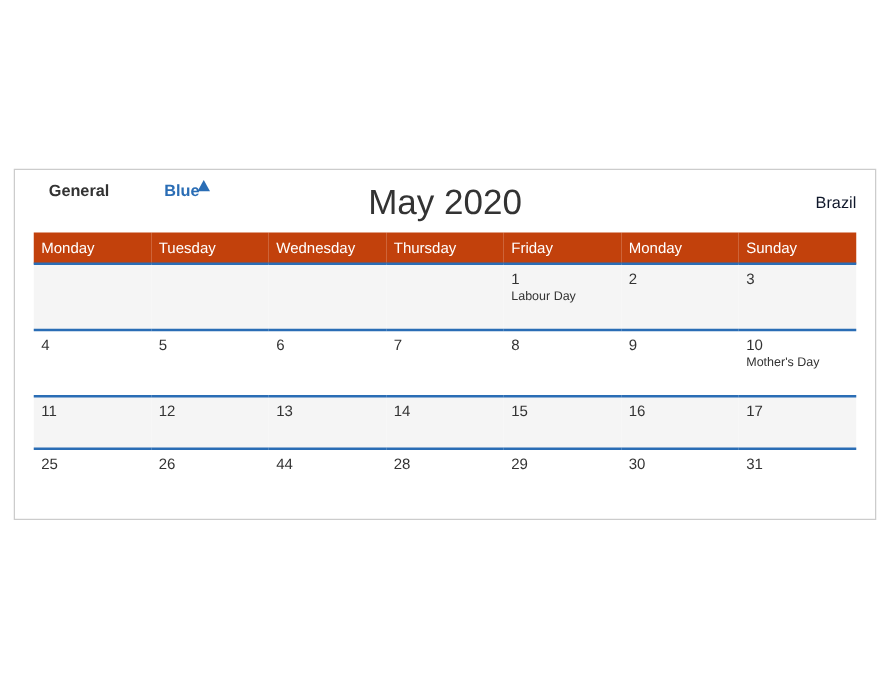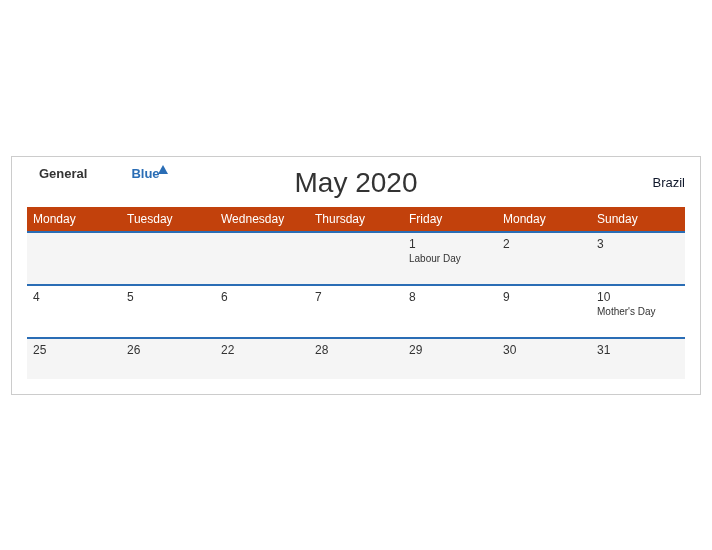--- a/index.html
+++ b/index.html
@@ -164,27 +164,50 @@
           <td>
             <span class="day-number">9</span>
           </td>
           <td>
             <span class="day-number">10</span>
             <span class="day-event">Mother's Day</span>
           </td>
         </tr>
         <tr>
           <td>
+            <span class="day-number">11</span>
+          </td>
+          <td>
+            <span class="day-number">12</span>
+          </td>
+          <td>
+            <span class="day-number">13</span>
+          </td>
+          <td>
+            <span class="day-number">14</span>
+          </td>
+          <td>
+            <span class="day-number">15</span>
+          </td>
+          <td>
+            <span class="day-number">16</span>
+          </td>
+          <td>
+            <span class="day-number">17</span>
+          </td>
+        </tr>
+        <tr>
+          <td>
             <span class="day-number">25</span>
           </td>
           <td>
             <span class="day-number">26</span>
           </td>
           <td>
-            <span class="day-number">22</span>
+            <span class="day-number">44</span>
           </td>
           <td>
             <span class="day-number">28</span>
           </td>
           <td>
             <span class="day-number">29</span>
           </td>
           <td>
             <span class="day-number">30</span>
           </td>

